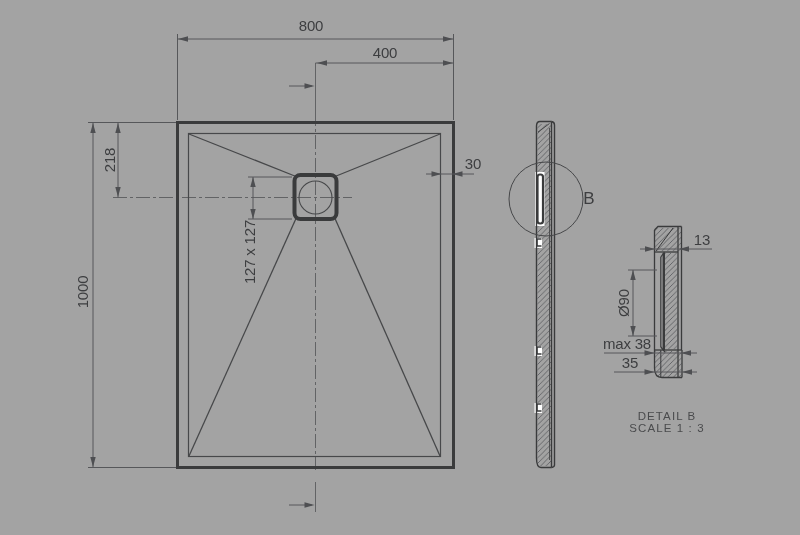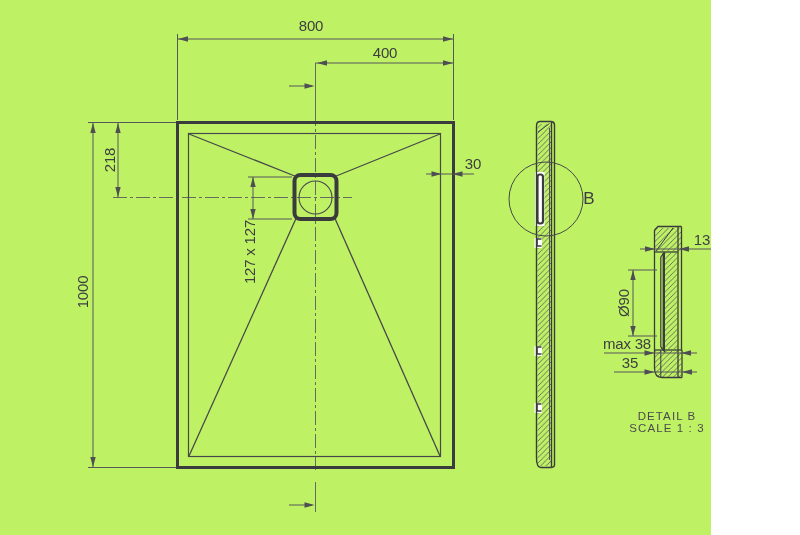--- a/index.html
+++ b/index.html
@@ -1,17 +1,17 @@
 <!DOCTYPE html>
 <html><head>
 <meta charset="utf-8">
 <style>
   html,body{margin:0;padding:0;background:#ffffff;}
   .canvas{
-    position:relative;width:711px;height:535px;background:#bef264;
+    position:relative;width:800px;height:535px;background:#a3a3a3;
     font-family:"Liberation Sans", sans-serif;overflow:hidden;
   }
   svg{position:absolute;left:0;top:0;}
   text{
     fill:#3d3e40;
     font-family:"Liberation Sans", sans-serif;
     font-size:15px;
     letter-spacing:-0.2px;
   }
   .small-caps{font-size:11.5px;letter-spacing:1.1px;fill:#4a4b4d;}

